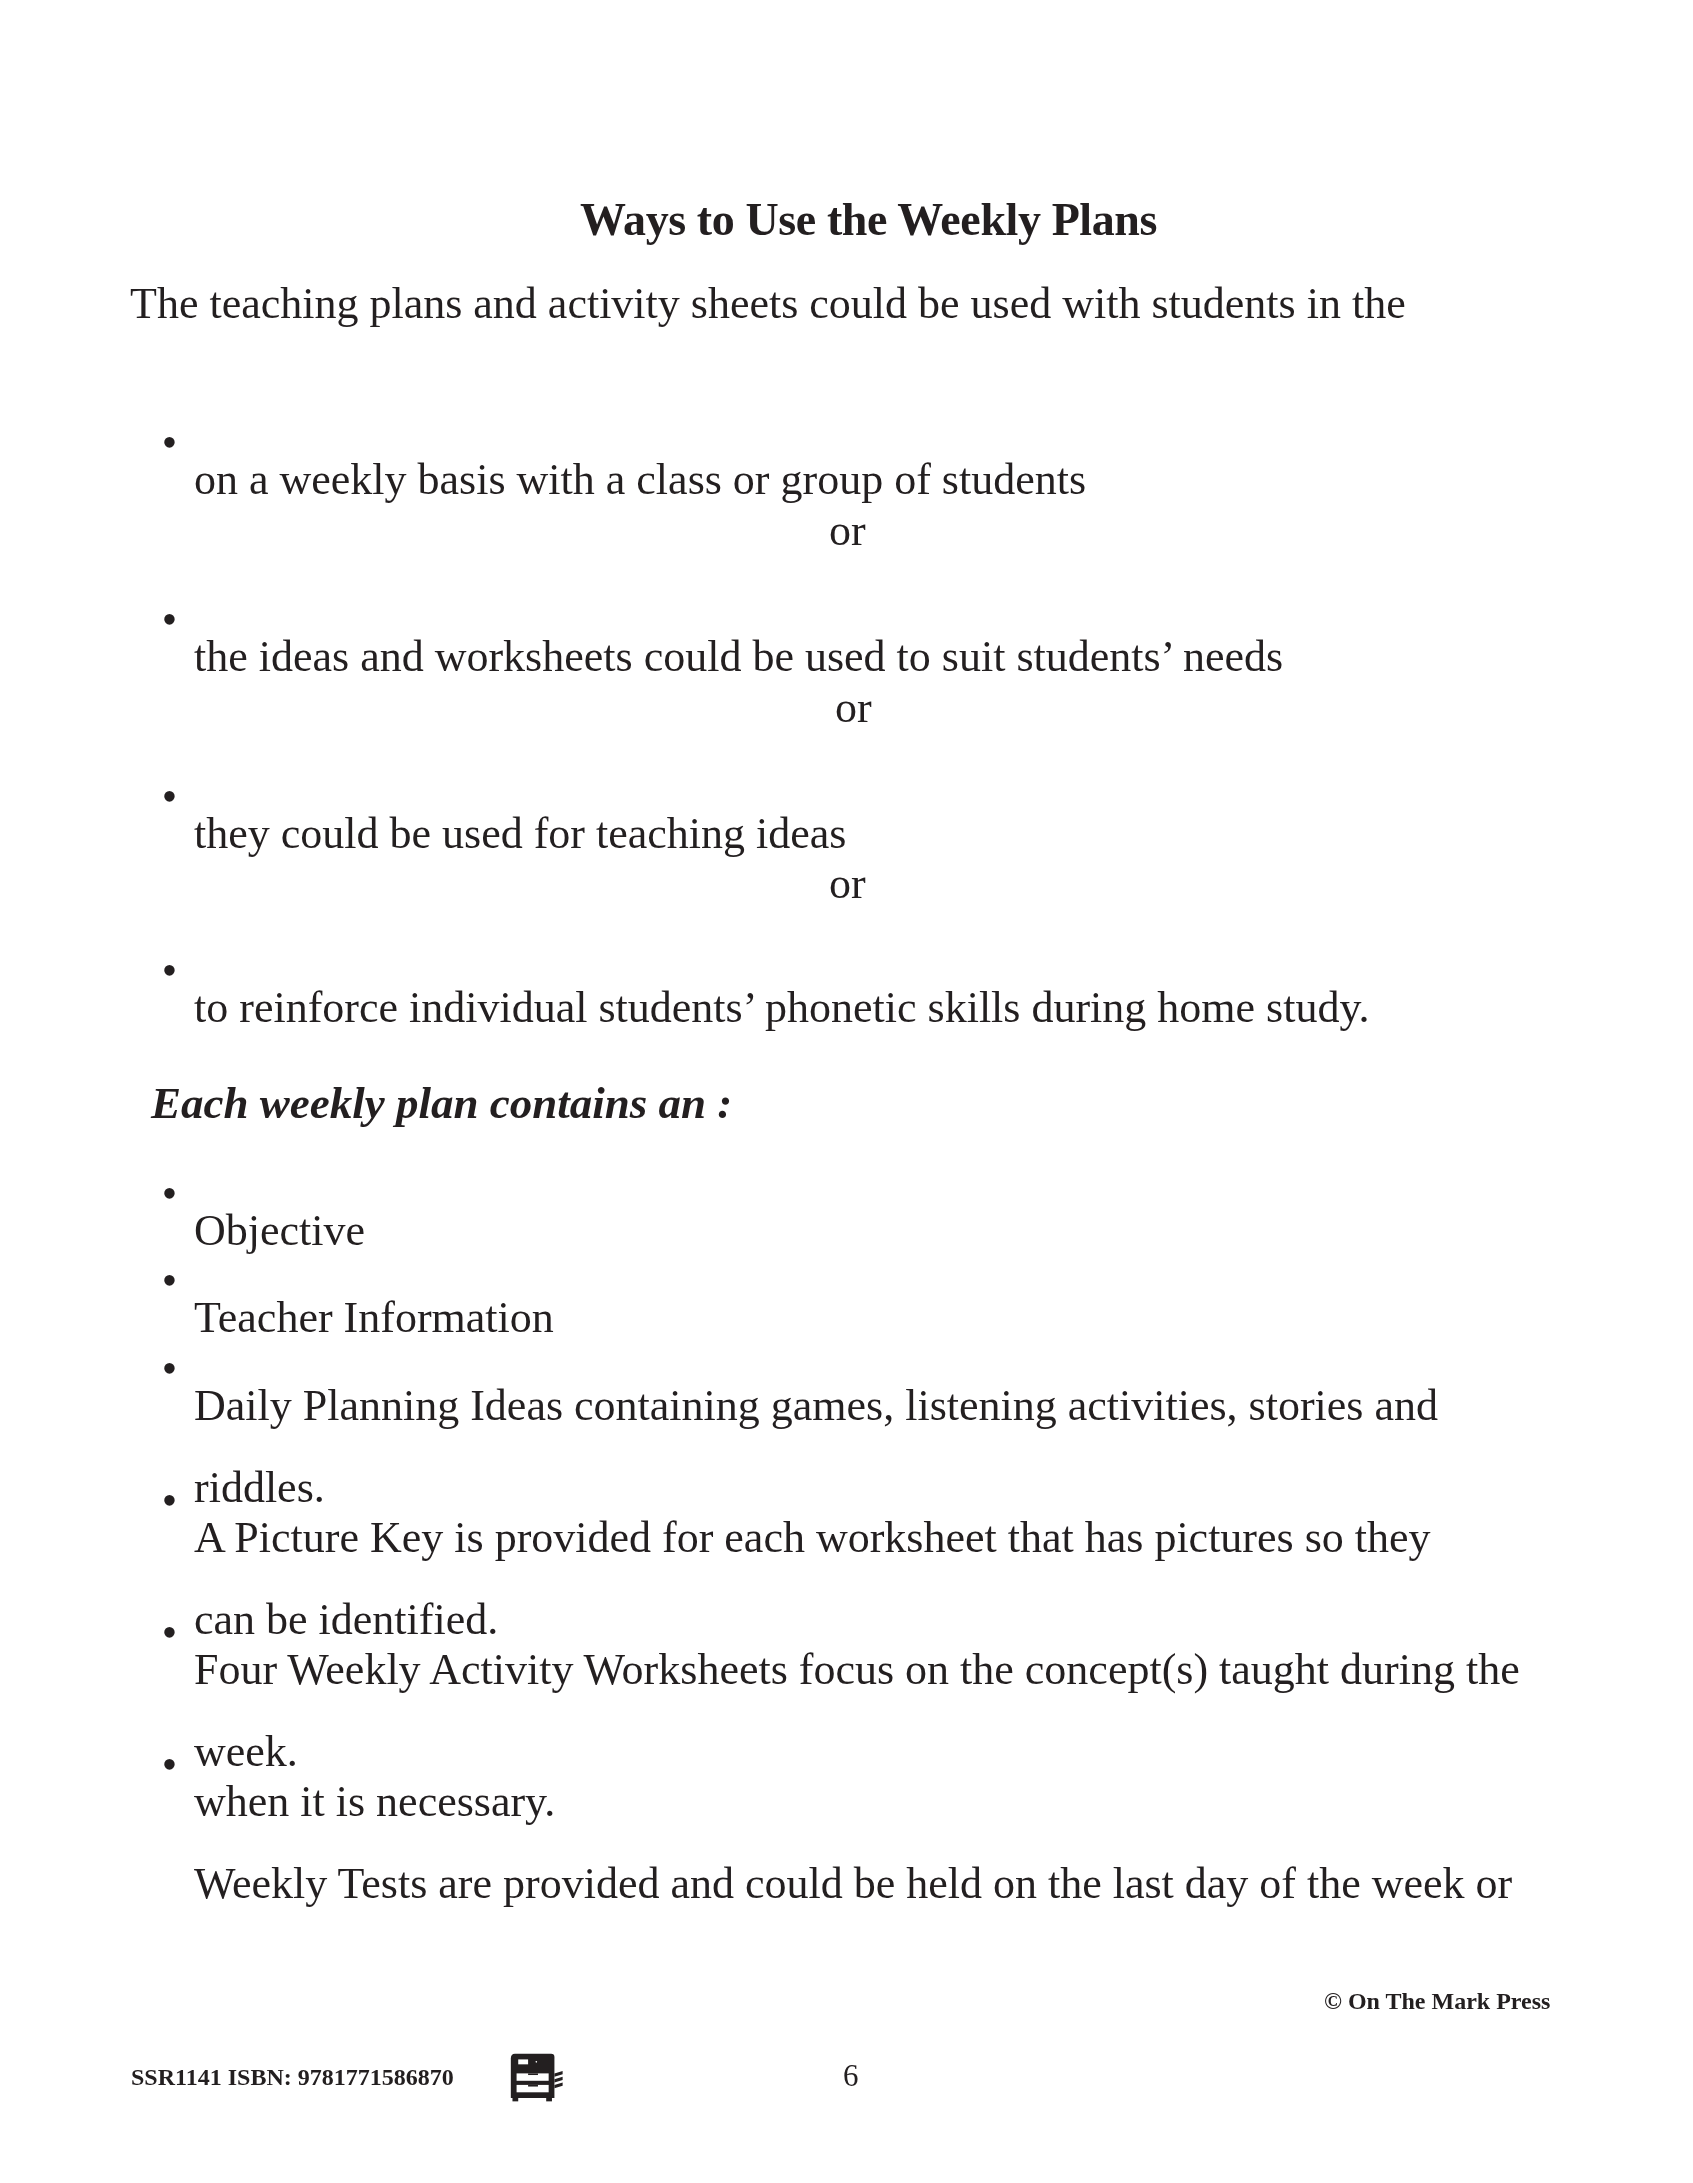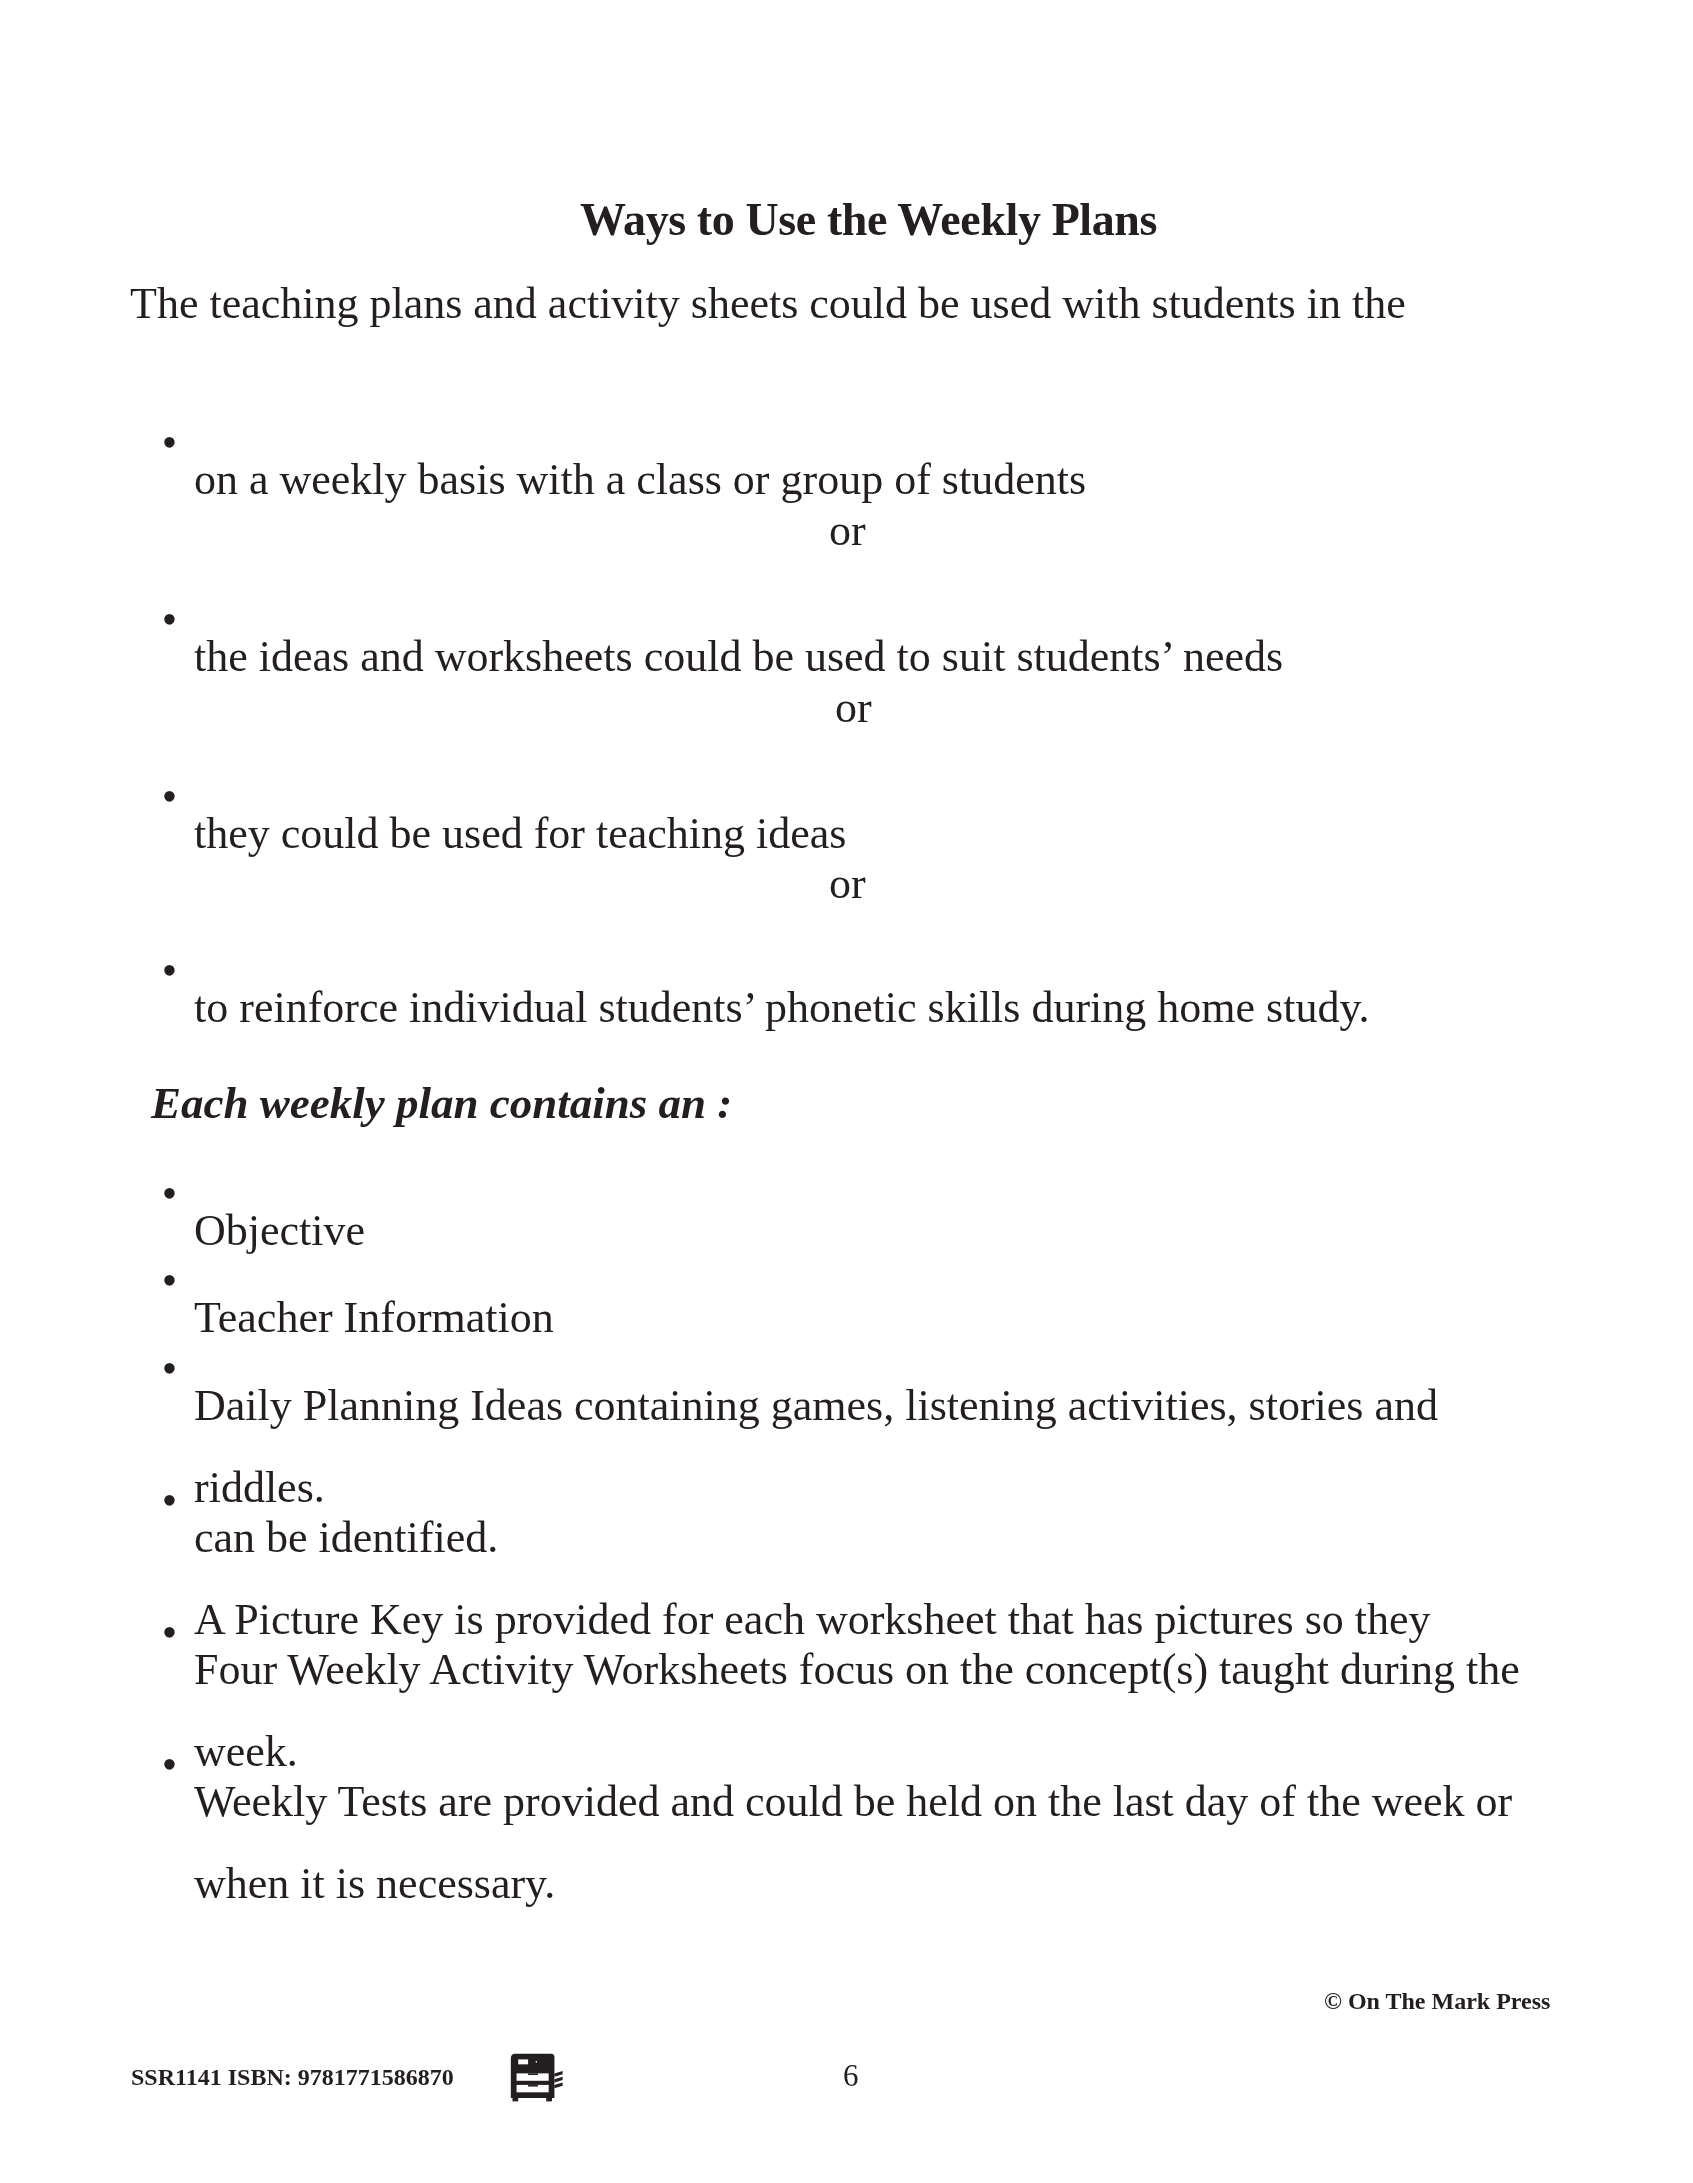--- a/index.html
+++ b/index.html
@@ -146,38 +146,38 @@
   <span class="dot">•</span>
   <span class="txt">
     <span>Daily Planning Ideas containing games, listening activities, stories and</span>
     <span>riddles.</span>
   </span>
 </div>
 
 <div class="bullet-row" style="top:1478px;">
   <span class="dot">•</span>
   <span class="txt">
+    <span>A Picture Key is provided for each worksheet that has pictures so they</span>
     <span>can be identified.</span>
-    <span>A Picture Key is provided for each worksheet that has pictures so they</span>
   </span>
 </div>
 
 <div class="bullet-row" style="top:1610px;">
   <span class="dot">•</span>
   <span class="txt">
     <span>Four Weekly Activity Worksheets focus on the concept(s) taught during the</span>
     <span>week.</span>
   </span>
 </div>
 
 <div class="bullet-row" style="top:1742px;">
   <span class="dot">•</span>
   <span class="txt">
+    <span>when it is necessary.</span>
     <span>Weekly Tests are provided and could be held on the last day of the week or</span>
-    <span>when it is necessary.</span>
   </span>
 </div>
 
 <div class="abs footer-left">SSR1141  ISBN: 9781771586870</div>
 
 <svg class="copier-icon" viewBox="0 0 66 62" xmlns="http://www.w3.org/2000/svg">
 
   <path d="M8 2 H52 Q56 2 56 6 V56 H3 V8 Q3 2 8 2 Z" fill="#231f20"></path>
 
   <rect x="5" y="55" width="7" height="5" fill="#231f20"></rect>

